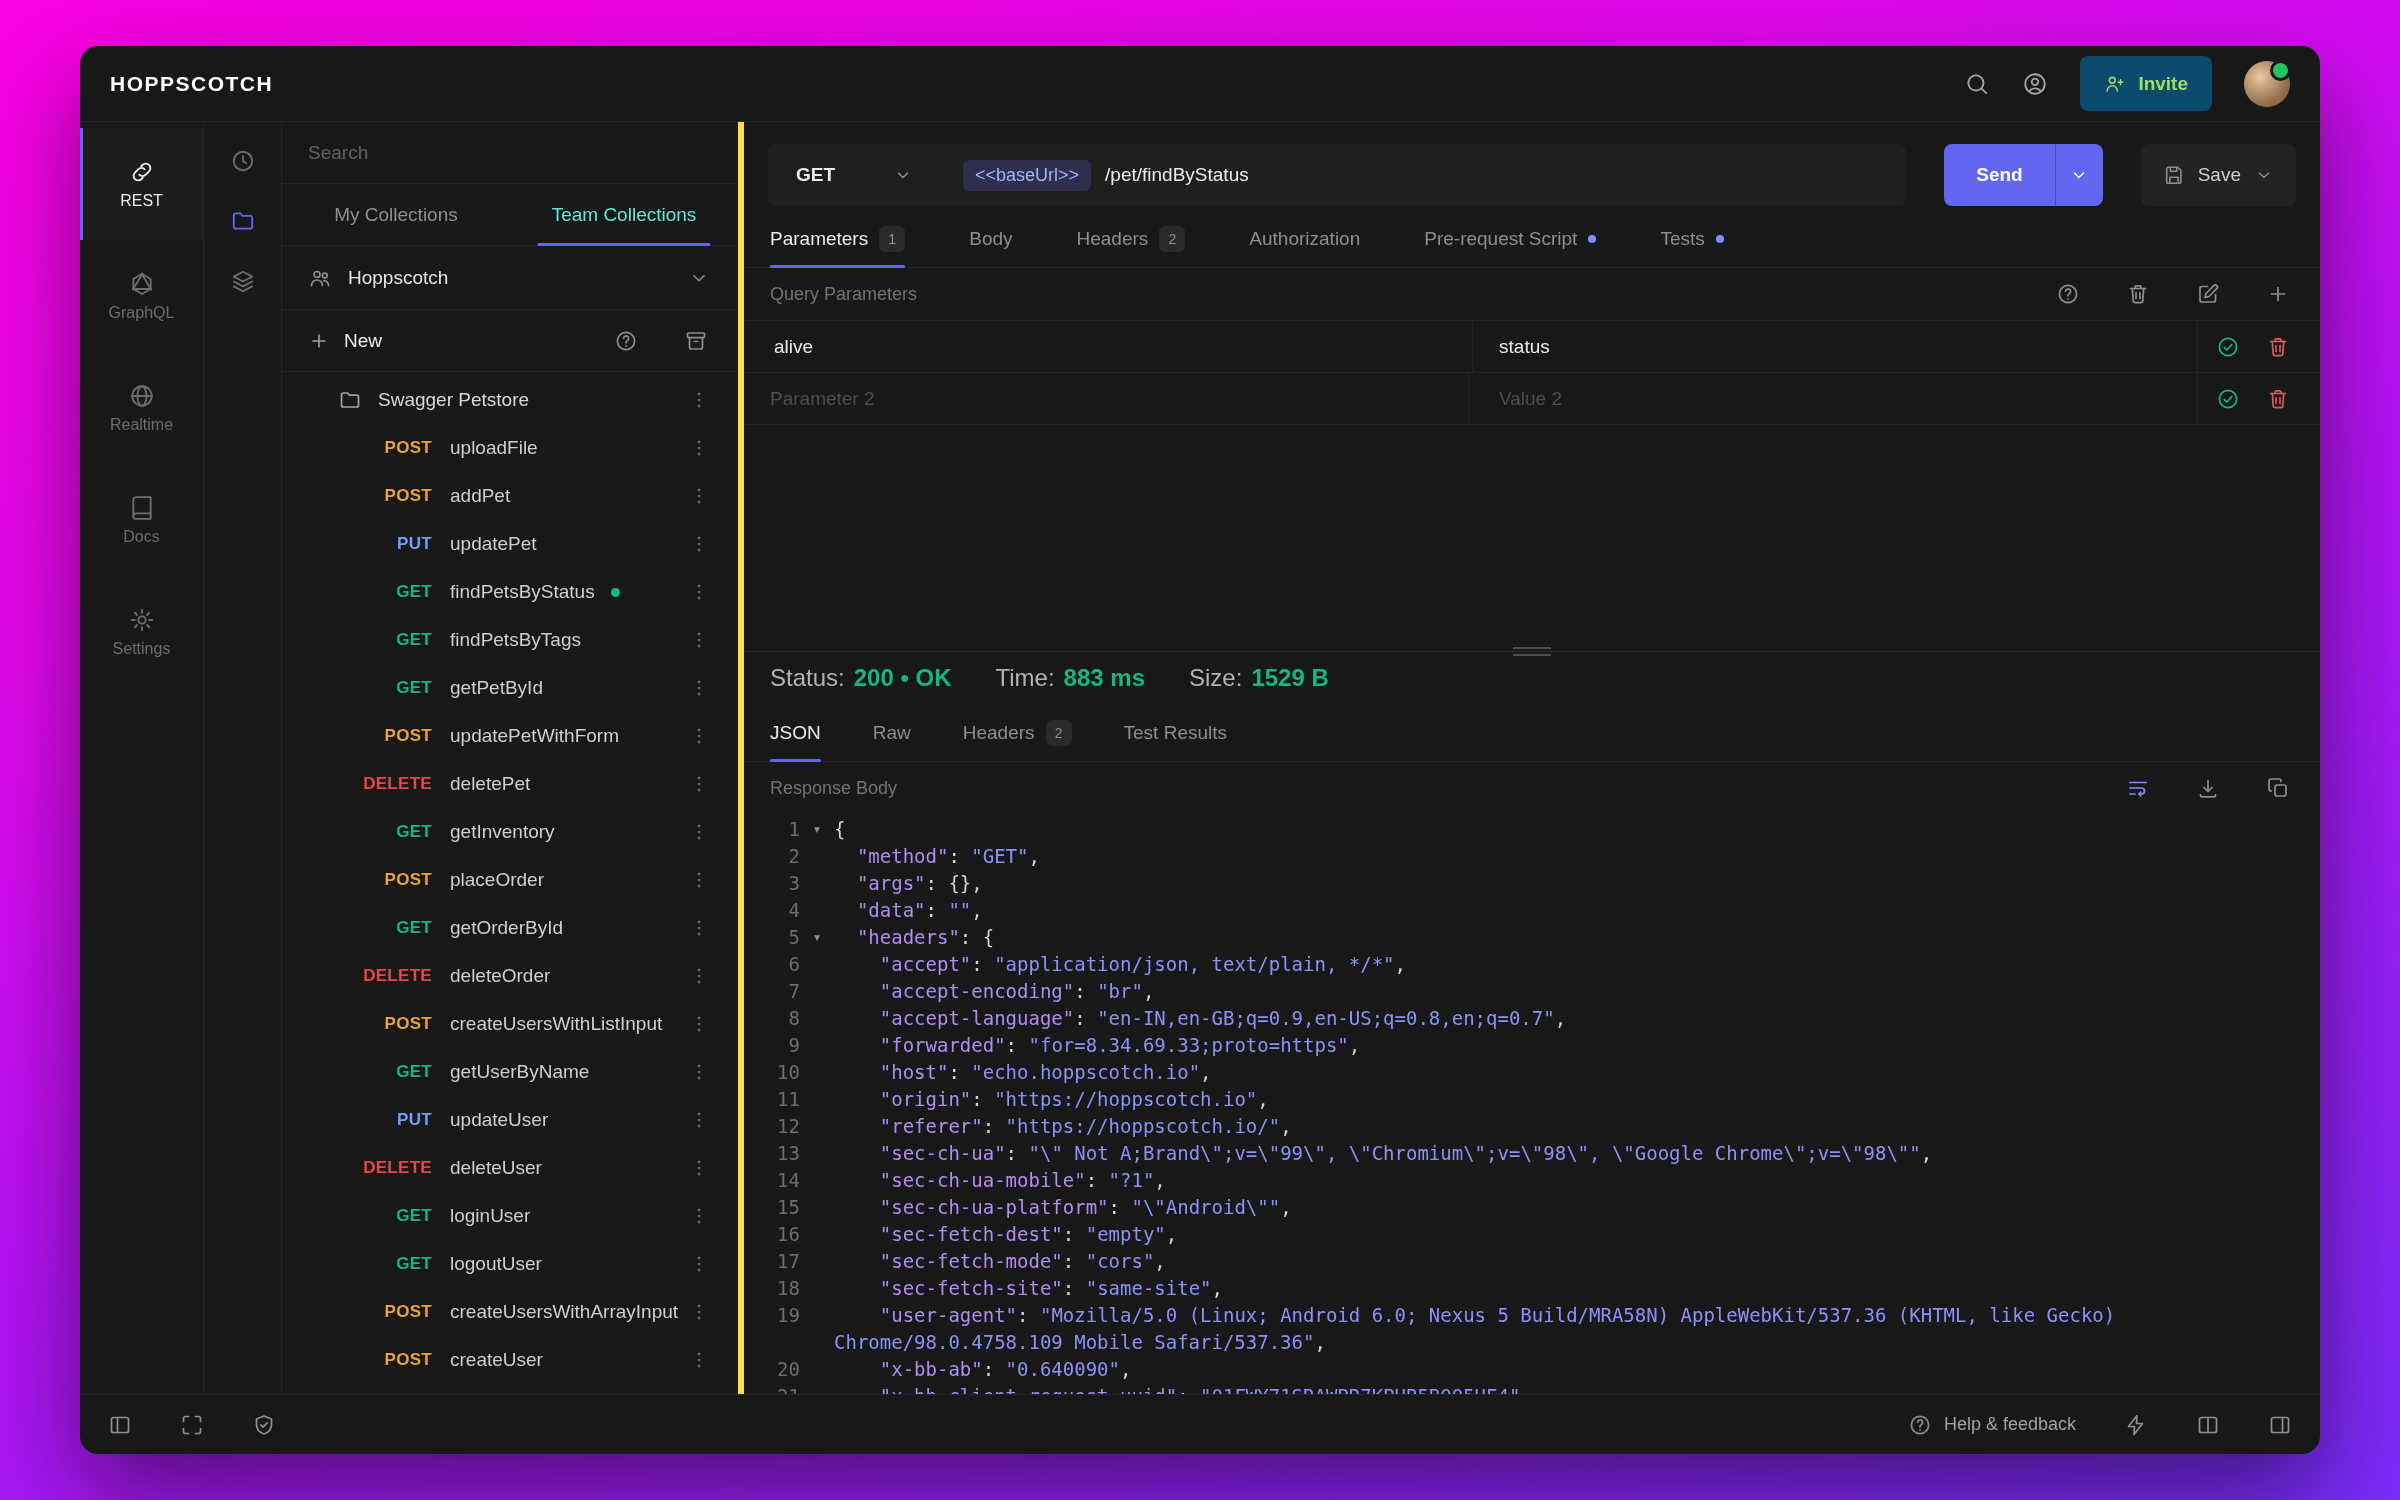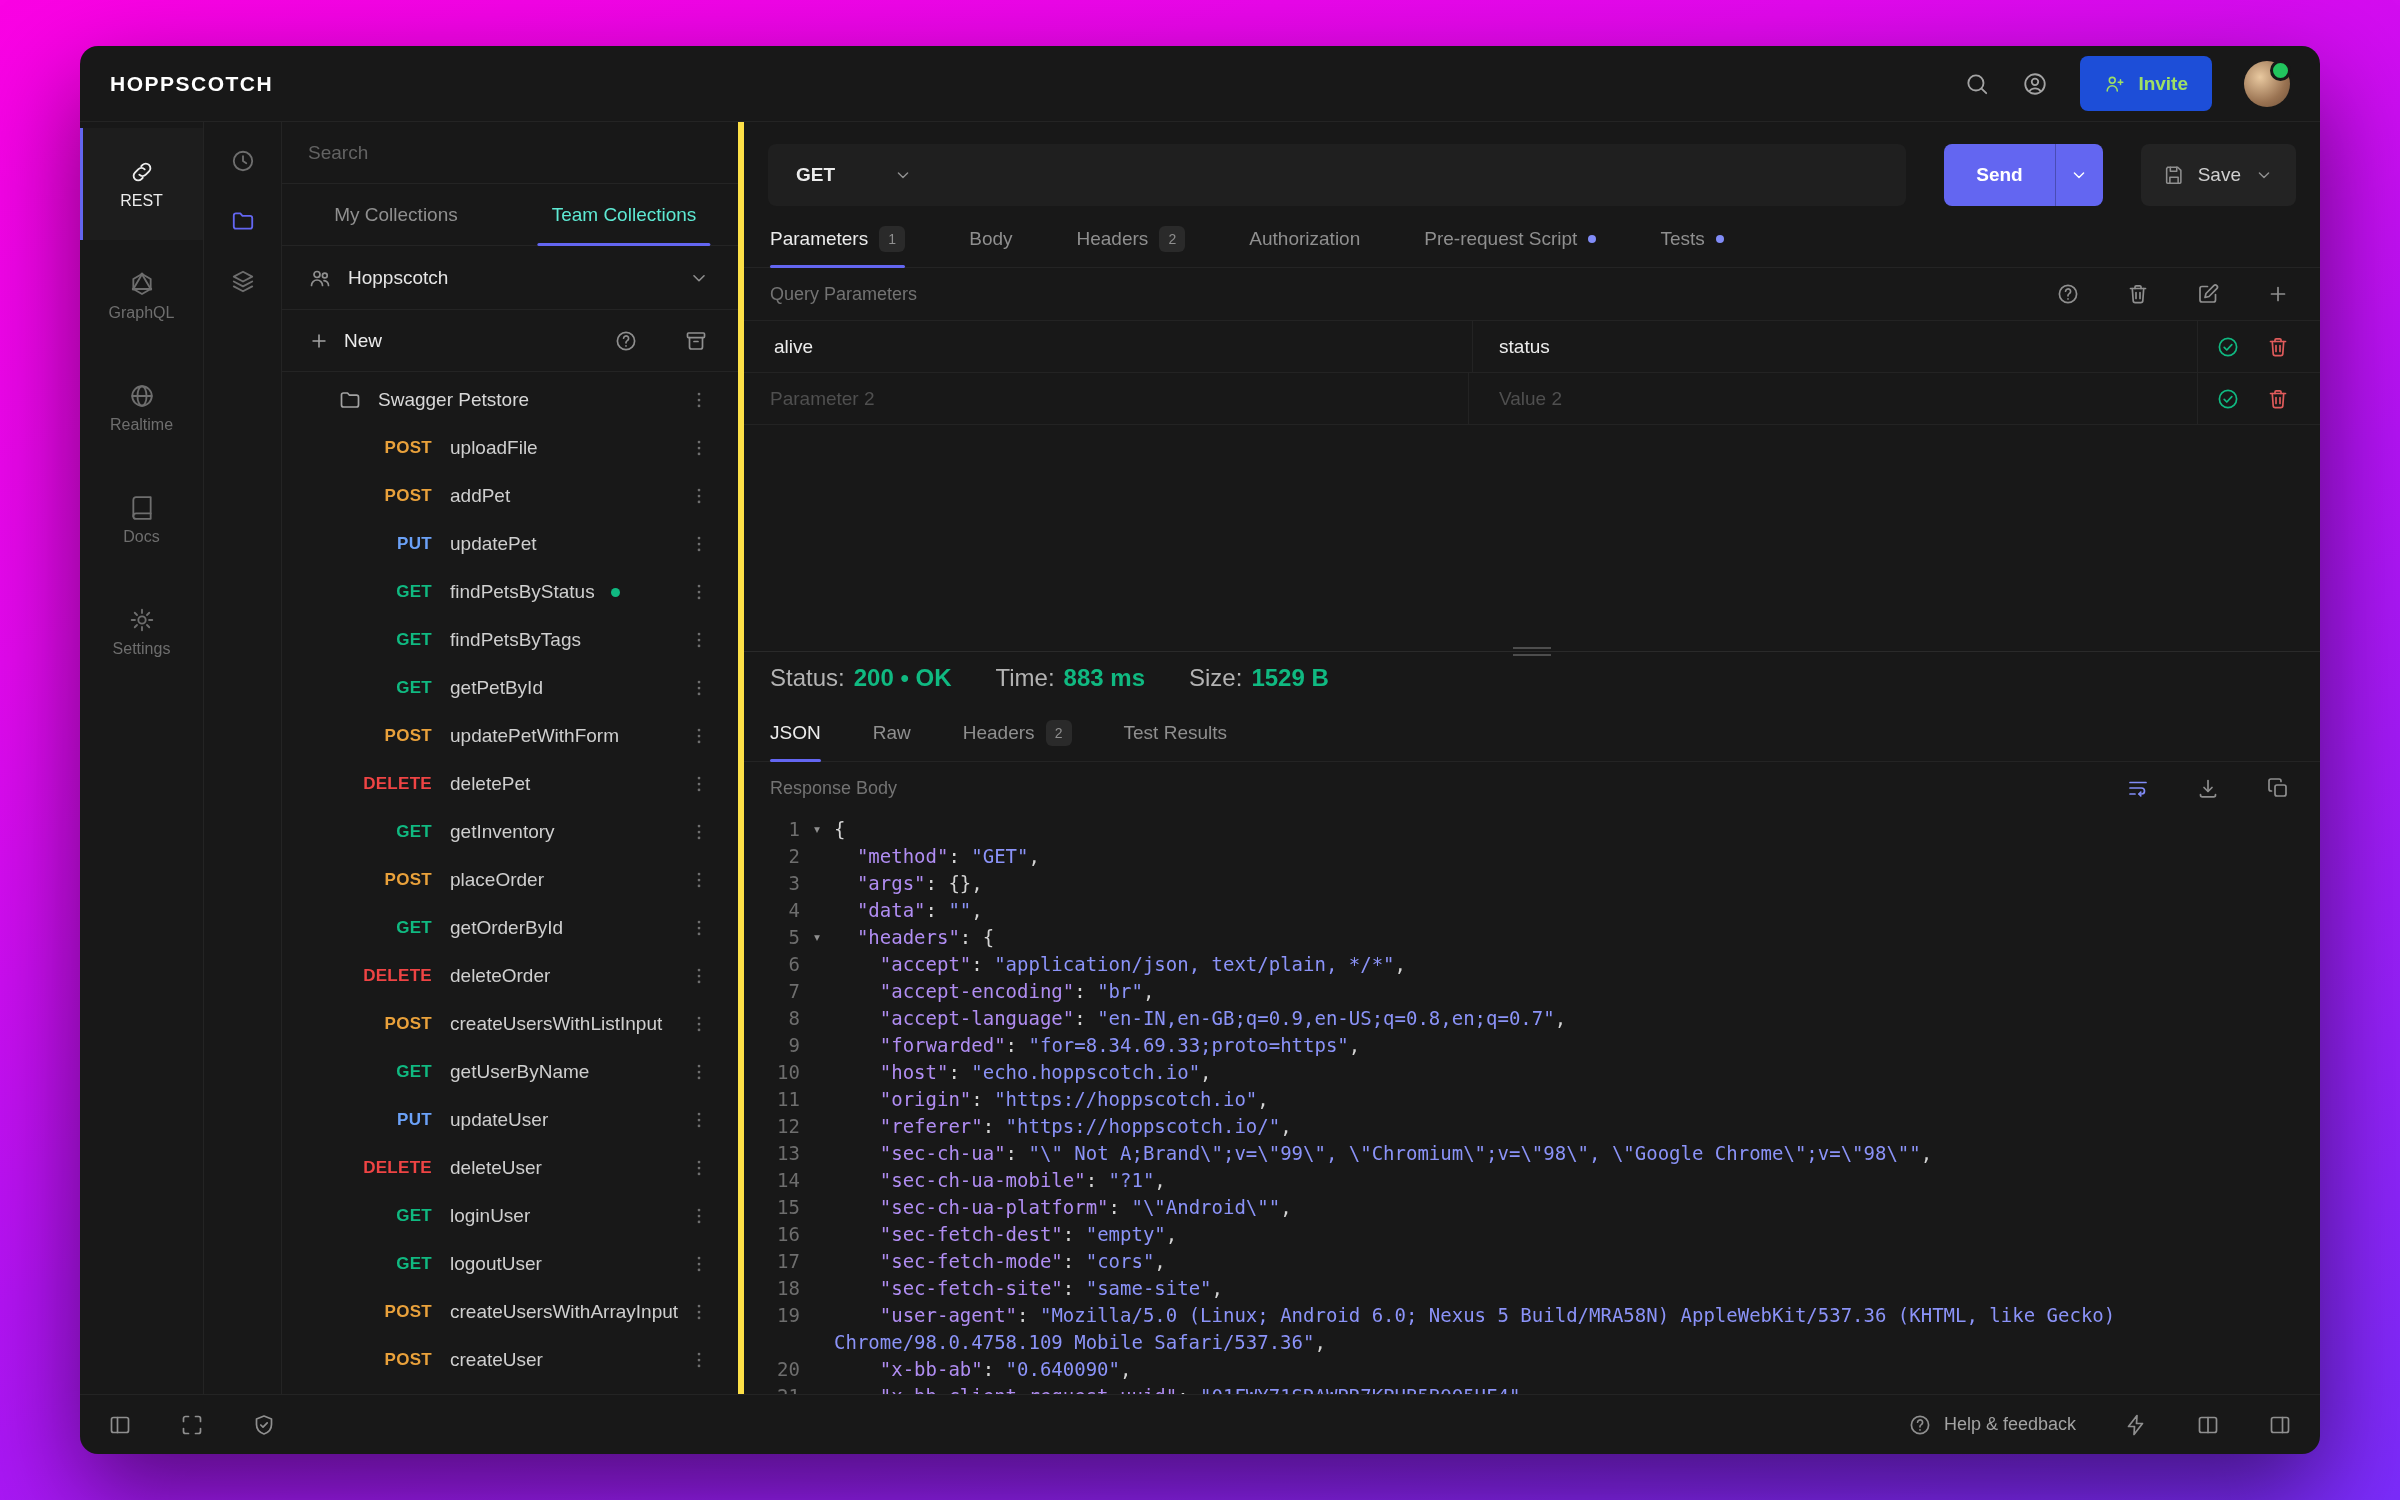--- a/index.html
+++ b/index.html
@@ -16,21 +16,21 @@
   .ic{display:inline-flex;flex:none}
   .ic svg{width:100%;height:100%;fill:none;stroke:currentColor;stroke-width:1.7;stroke-linecap:round;stroke-linejoin:round}
   .ic26{width:26px;height:26px}.ic24{width:24px;height:24px}.ic22{width:22px;height:22px}.ic20{width:20px;height:20px}
   .dim{color:#8f8f8f}.accent{color:#818cf8}.act{cursor:pointer}
 
   
   .topbar{flex:0 0 76px;display:flex;align-items:center;justify-content:space-between;padding:0 30px;border-bottom:1px solid #242424}
   .logo{color:#fff;font-weight:bold;font-size:21px;letter-spacing:1.5px}
   .topbar-right{display:flex;align-items:center;gap:32px}
   .tb-icon{color:#a3a3a3;cursor:pointer;display:inline-flex}
-  .invite-btn{display:flex;align-items:center;gap:12px;background:#1d4ed8;color:#9fe064;font-size:19px;font-weight:600;
+  .invite-btn{display:flex;align-items:center;gap:12px;background:#0c4a6e;color:#9fe064;font-size:19px;font-weight:600;
     padding:0 24px;height:55px;border-radius:8px;border:none}
   .avatar{width:46px;height:46px;border-radius:50%;position:relative;cursor:pointer;
     background:radial-gradient(circle at 35% 35%,#e9c9a0,#9a7352 60%,#6d4f37)}
   .avatar::after{content:"";position:absolute;right:-1px;top:-1px;width:15px;height:15px;border-radius:50%;background:#22c55e;border:3px solid #181818}
 
   .body-row{flex:1;display:flex;min-height:0}
 
   
   .mainnav{flex:0 0 124px;border-right:1px solid #242424;display:flex;flex-direction:column;padding-top:6px}
   .nav-item{height:112px;display:flex;flex-direction:column;align-items:center;justify-content:center;gap:7px;color:#6e6e6e;position:relative;cursor:pointer}
@@ -588,20 +588,24 @@
       <main class="content">
         <div class="request-bar">
           <div class="url-group">
             <div class="method-select">
               <span class="method-label">GET</span>
               <span class="ic ic20 dim">
                   <svg viewBox="0 0 24 24">
                     <path d="M6.5 9.5L12 15l5.5-5.5"></path>
                   </svg>
                 </span>
+            </div>
+            <div class="url-field">
+              <span class="baseurl-token">&lt;&lt;baseUrl&gt;&gt;</span>
+              <span class="url-path">/pet/findByStatus</span>
             </div>
           </div>
           <div class="send-group">
             <button class="send-btn"><span>Send</span></button>
             <button class="send-caret">
                 <span class="ic ic20">
                   <svg viewBox="0 0 24 24">
                     <path d="M6.5 9.5L12 15l5.5-5.5"></path>
                   </svg>
                 </span>

